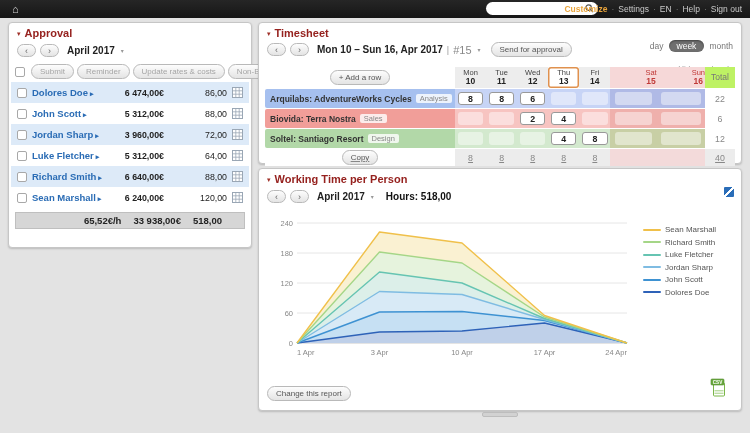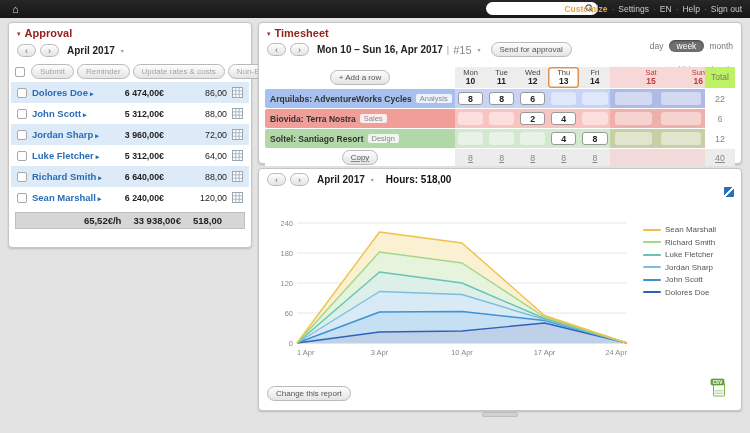--- a/index.html
+++ b/index.html
@@ -340,20 +340,24 @@
       <div class="fcell">8</div>
       <div class="fcell">8</div>
       <div class="fcell">8</div>
       <div class="fcell wk"></div>
       <div class="fcell wk"></div>
       <div class="fcell">40</div>
     </div>
 </div>
 
 <div class="panel p-rep">
+  <div class="phead">
+    <span class="tri">▾</span>
+    <span class="ptitle">Working Time per Person</span>
+  </div>
   <div class="expand"></div>
   <div class="navrow" style="padding-top:4px;">
     <button class="pill navbtn">‹</button>
     <button class="pill navbtn">›</button>
     <span class="period">April 2017</span>
     <span class="caret">▾</span>
     <span class="hours">Hours: 518,00</span>
   </div>
   <div class="chartwrap">
     <svg id="chartsvg" width="372" height="150" viewBox="0 0 372 150">

